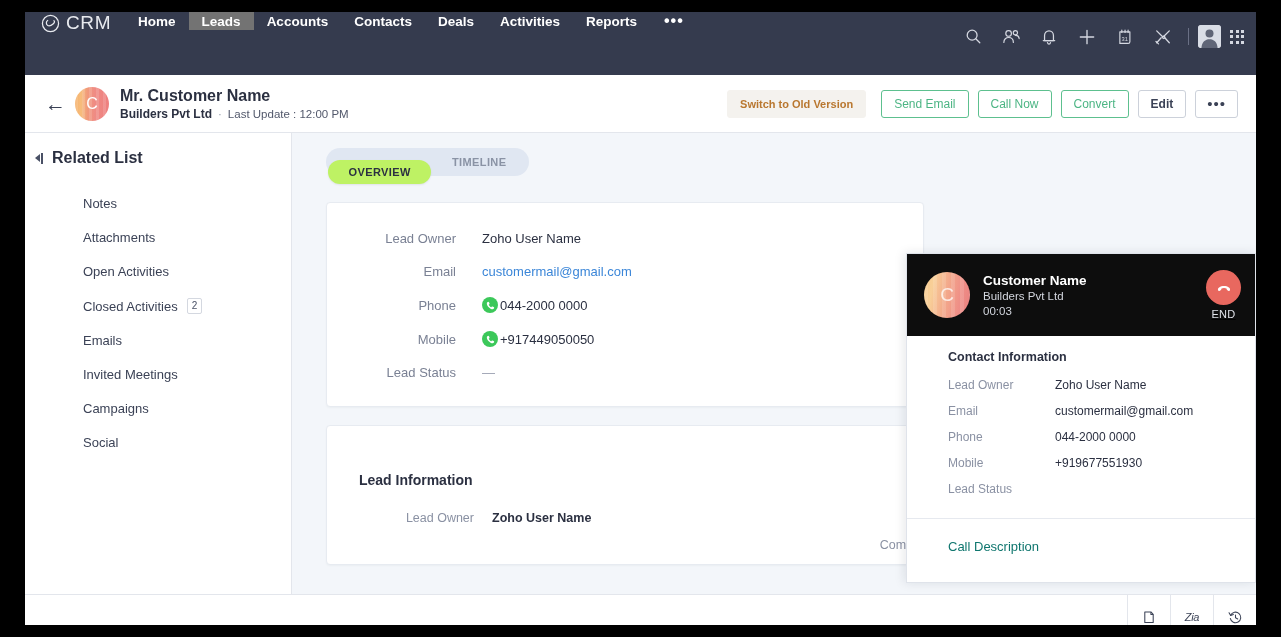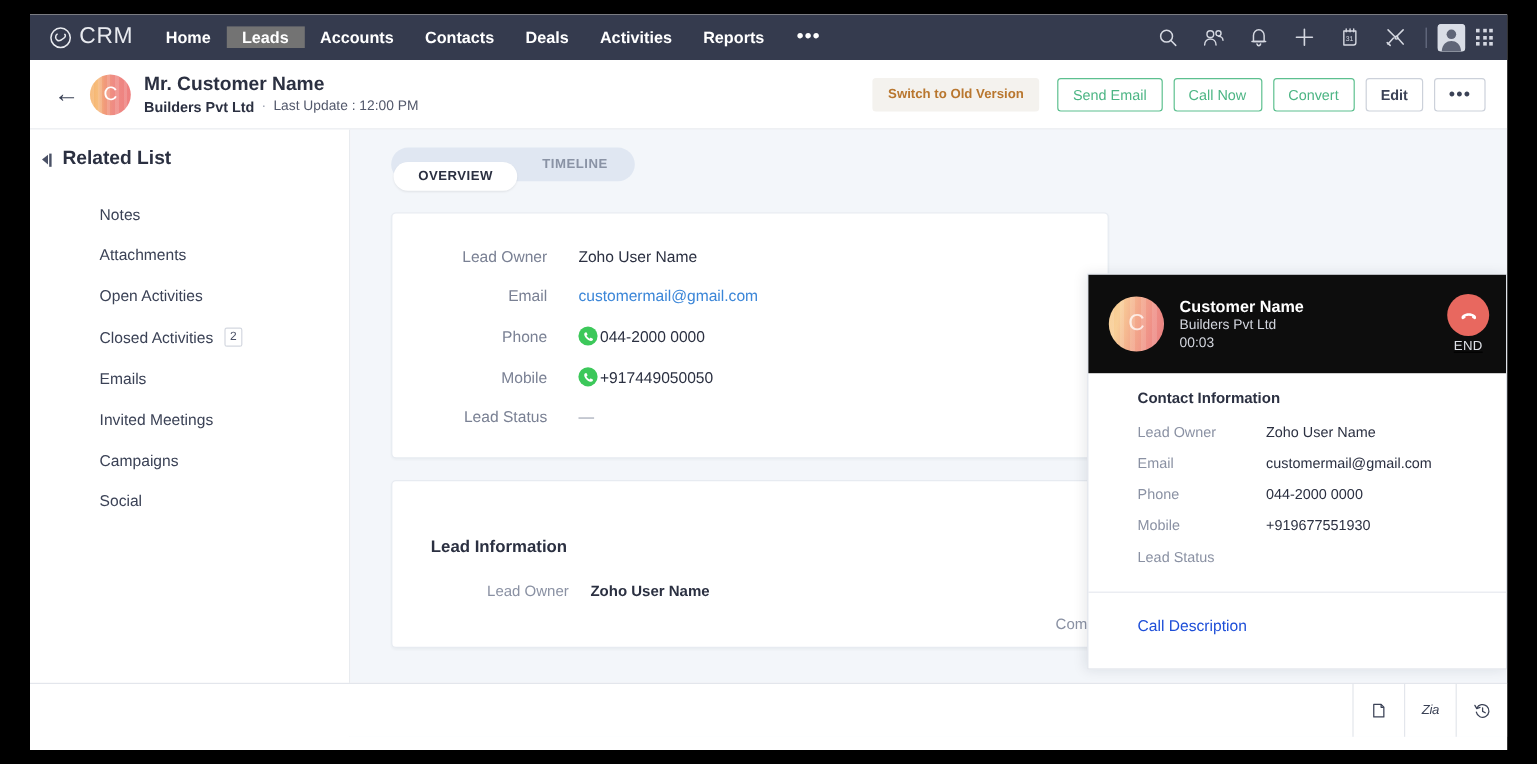--- a/index.html
+++ b/index.html
@@ -15,24 +15,24 @@
     position: absolute;
     left: 25px; top: 12px;
     width: 1231px; height: 613px;
     background: #ffffff;
     overflow: hidden;
   }
 
   
   #topnav {
     position: relative;
-    height: 38px;
+    height: 63px;
     background: #353b4e;
     display: flex;
-    align-items: center;
+    align-items: flex-start;
     white-space: nowrap;
   }
   .logo-wrap {
     display: flex; align-items: center;
     padding: 0 14px 0 16px;
     gap: 6px;
   }
   .logo-mark { width: 19px; height: 19px; display:block; }
   .logo-text {
     color: #e8eaef; font-size: 19px; letter-spacing: .6px;
@@ -172,21 +172,21 @@
     height: 28px; width: 203px;
     background: #e0e7f2; border-radius: 14px;
     display: flex; align-items: center; padding: 2px;
   }
   .tab {
     height: 24px; border-radius: 12px; flex: 1 1 auto;
     display: flex; align-items: center; justify-content: center;
     font-size: 11px; font-weight: bold; letter-spacing: .4px;
     cursor: pointer; color: #8a93a5;
   }
-  .tab.active { background: #ffffff; color: #2b3041; box-shadow: 0 1px 2px rgba(0,0,0,.08); margin-top: 20px; }
+  .tab.active { background: #bef264; color: #2b3041; box-shadow: 0 1px 2px rgba(0,0,0,.08); margin-top: 20px; }
 
   .card {
     margin: 26px 0 0 34px;
     width: 598px;
     background: #ffffff;
     border: 1px solid #e7ebf1;
     border-radius: 4px;
     box-shadow: 0 1px 2px rgba(30,40,60,.04);
     padding: 28px 0 26px 0;
   }
@@ -267,21 +267,21 @@
   .cp-end-btn svg { display: block; }
   .cp-end-lbl { color: #dfe2e8; font-size: 11px; letter-spacing: .3px; }
 
   .cp-section { padding: 14px 0 16px 0; border-bottom: 1px solid #e6e9ef; }
   .cp-title { font-size: 12.5px; font-weight: bold; color: #2b3041; padding-left: 41px; margin-bottom: 8px; }
   .cp-row { display: flex; align-items: center; padding: 0 0 0 41px; height: 26px; }
   .cp-k { width: 107px; flex: 0 0 107px; font-size: 12px; color: #8a91a3; }
   .cp-v { font-size: 12px; color: #2b3041; }
   .cp-desc {
     padding: 20px 16px 28px 41px;
-    font-size: 13px; color: #1d4ed8;
+    font-size: 13px; color: #0f766e;
     cursor: text;
   }
 
   
   #bottombar {
     position: absolute;
     left: 0; right: 0; bottom: 0;
     height: 45px;
     background: #ffffff;
     border-top: 1px solid #e3e6ec;

